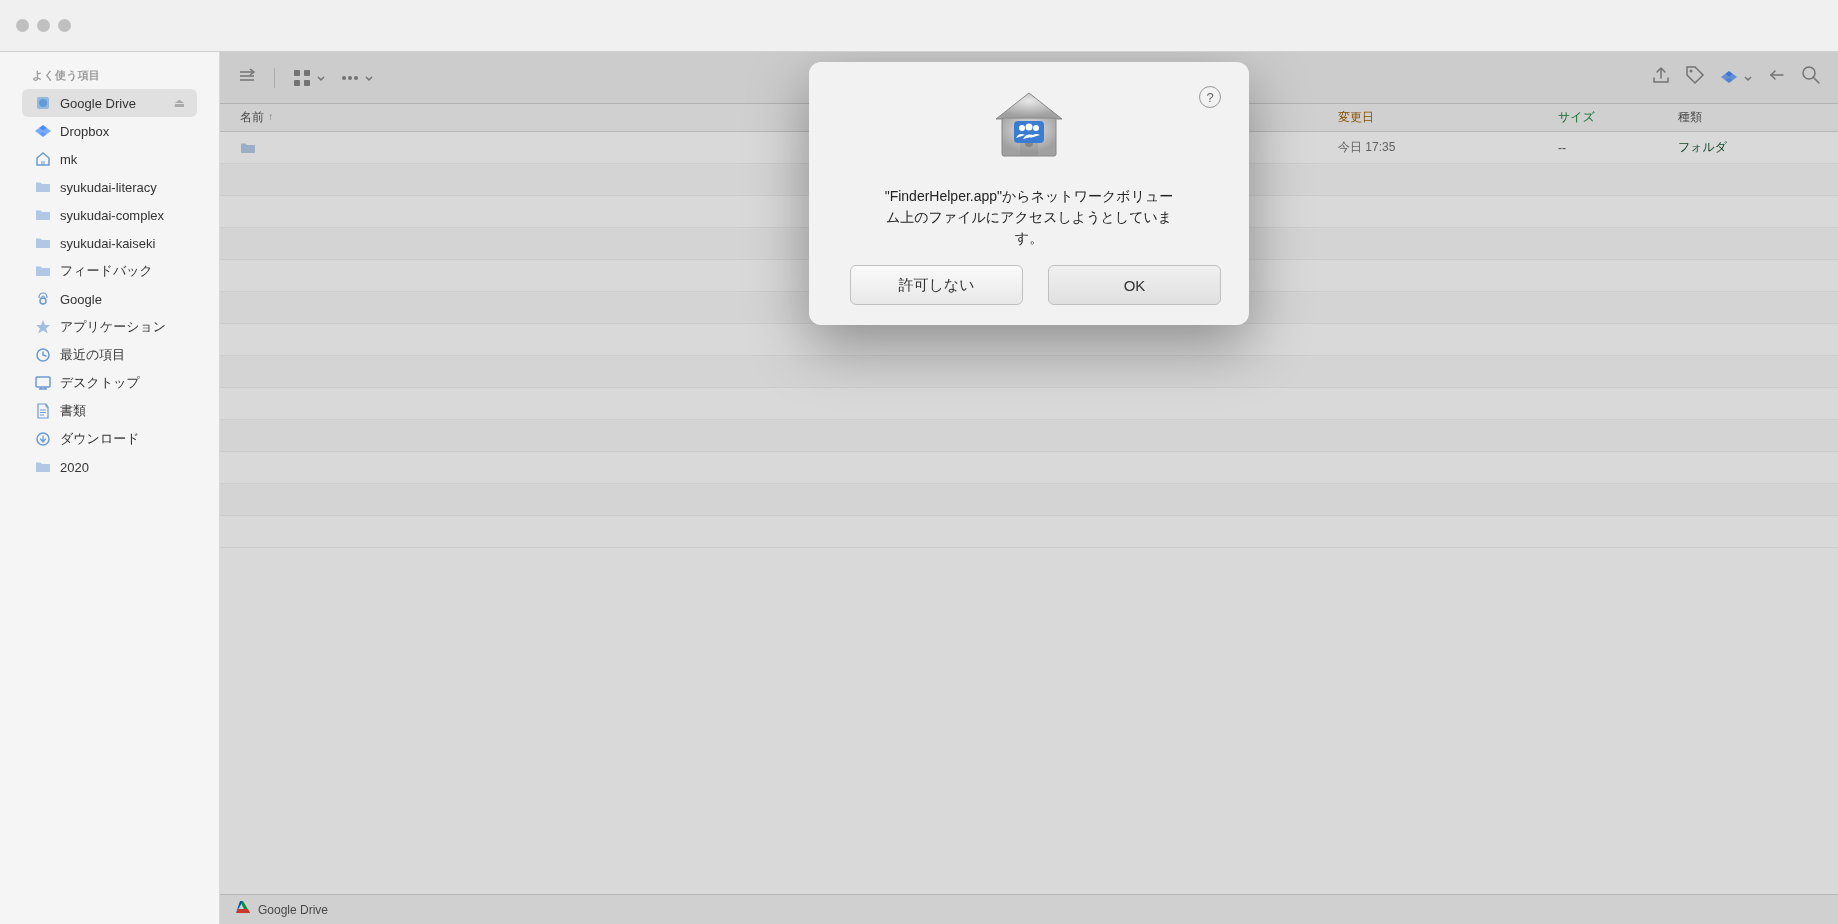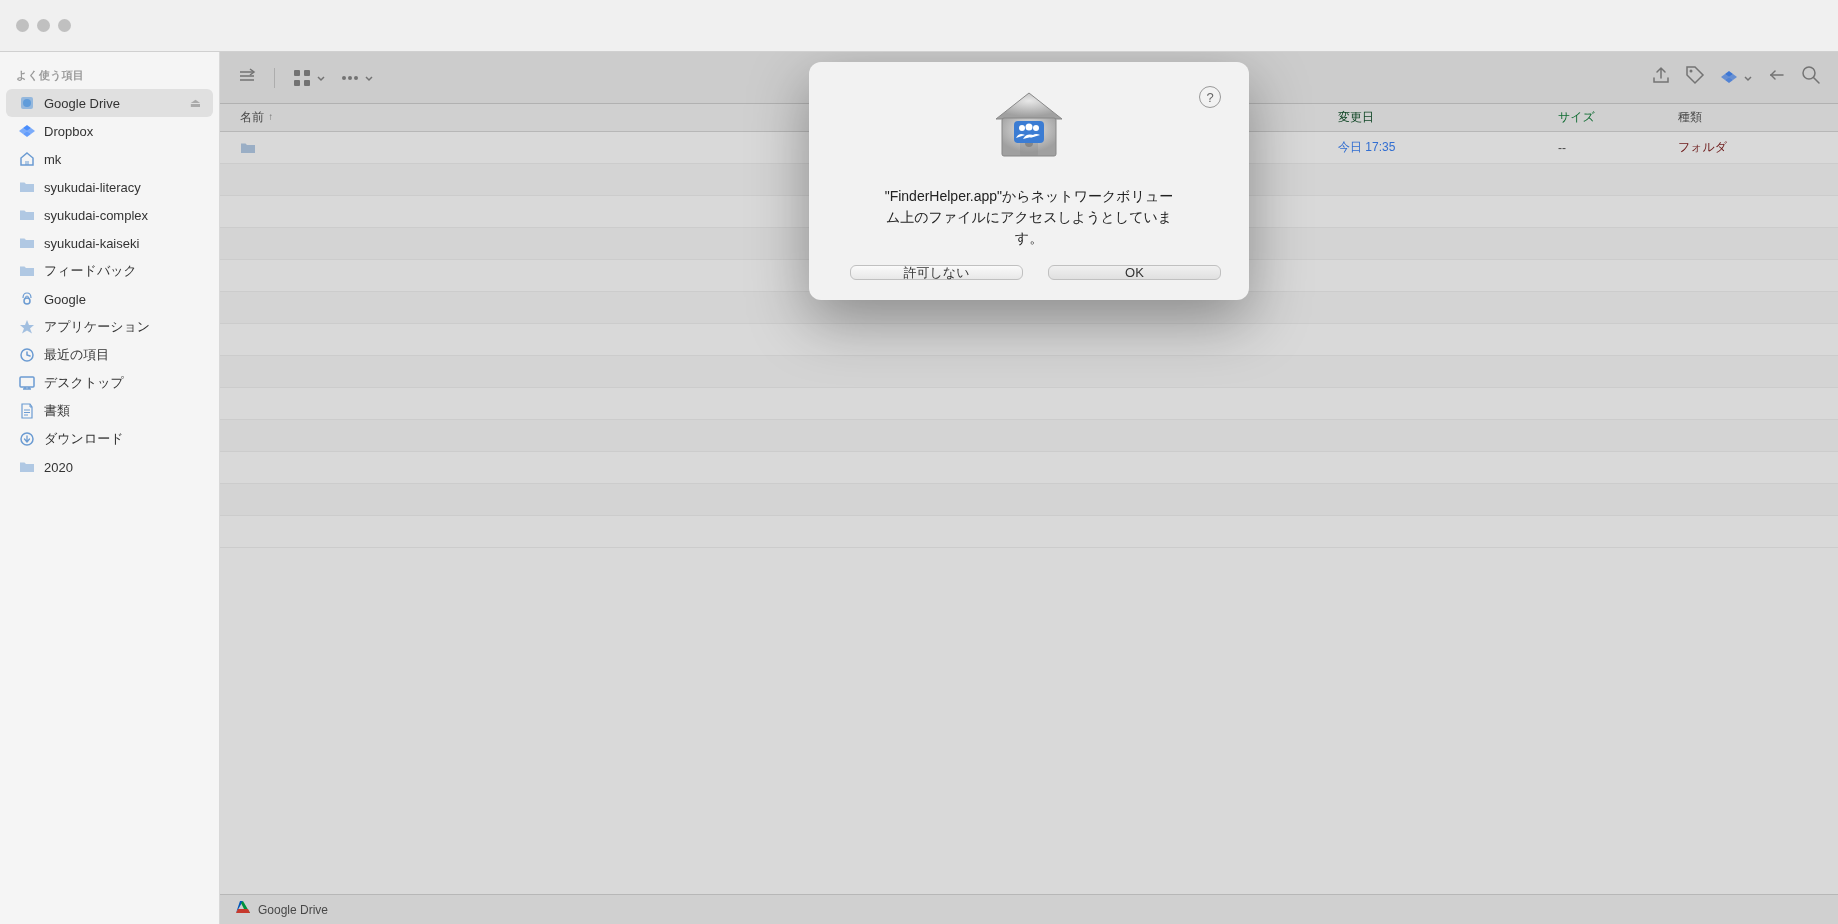--- a/index.html
+++ b/index.html
@@ -42,21 +42,21 @@
       overflow: hidden;
     }
 
     
     .sidebar {
       width: 220px;
       background: #f5f5f5;
       border-right: 1px solid #d8d8d8;
       overflow-y: auto;
       flex-shrink: 0;
-      padding: 12px 0;
+      padding: 12px 16px;
     }
     .sidebar-section-label {
       font-size: 11px;
       color: #999;
       font-weight: 600;
       padding: 4px 16px 6px;
       letter-spacing: 0.02em;
     }
     .sidebar-item {
       display: flex;
@@ -126,21 +126,21 @@
     }
     .col-name {
       flex: 1;
       font-size: 12px;
       color: #555;
       display: flex;
       align-items: center;
       gap: 4px;
       font-family: Liberation Mono, monospace;
     }
-    .col-date { width: 220px; font-size: 12px; color: #14532d; }
+    .col-date { width: 220px; font-size: 12px; color: #a16207; }
     .col-size { width: 120px; font-size: 12px; color: #15803d; }
     .col-kind { width: 160px; font-size: 12px; color: #555; }
 
     
     .file-list { flex: 1; overflow-y: auto; }
     .file-row {
       display: flex;
       align-items: center;
       height: 32px;
       padding: 0 0 0 20px;
@@ -148,23 +148,23 @@
     }
     .file-row:nth-child(even) { background: #fafafa; }
     .file-row-name {
       flex: 1;
       font-size: 13px;
       color: #333;
       display: flex;
       align-items: center;
       gap: 6px;
     }
-    .file-row-date { width: 220px; font-size: 12px; color: #3b82f6; }
+    .file-row-date { width: 220px; font-size: 12px; color: #737373; }
     .file-row-size { width: 120px; font-size: 12px; color: #555; }
-    .file-row-kind { width: 160px; font-size: 12px; color: #7f1d1d; }
+    .file-row-kind { width: 160px; font-size: 12px; color: #14532d; }
 
     
     .bottom-bar {
       height: 30px;
       background: #f5f5f5;
       border-top: 1px solid #d8d8d8;
       display: flex;
       align-items: center;
       padding: 0 16px;
       gap: 8px;
@@ -231,25 +231,25 @@
     }
     .modal-buttons {
       display: flex;
       gap: 12px;
       width: 100%;
       justify-content: center;
     }
     .modal-btn {
       flex: 1;
       max-width: 180px;
-      height: 15px;
+      height: 40px;
       border-radius: 6px;
       border: 1px solid #c0c0c0;
       background: linear-gradient(to bottom, #fafafa, #e8e8e8);
-      font-size: 13px;
+      font-size: 15px;
       color: #333;
       cursor: pointer;
       display: flex;
       align-items: center;
       justify-content: center;
       margin-left: 13px;
     }
     .modal-btn.primary {
       background: linear-gradient(to bottom, #f0f0f0, #e0e0e0);
     }

